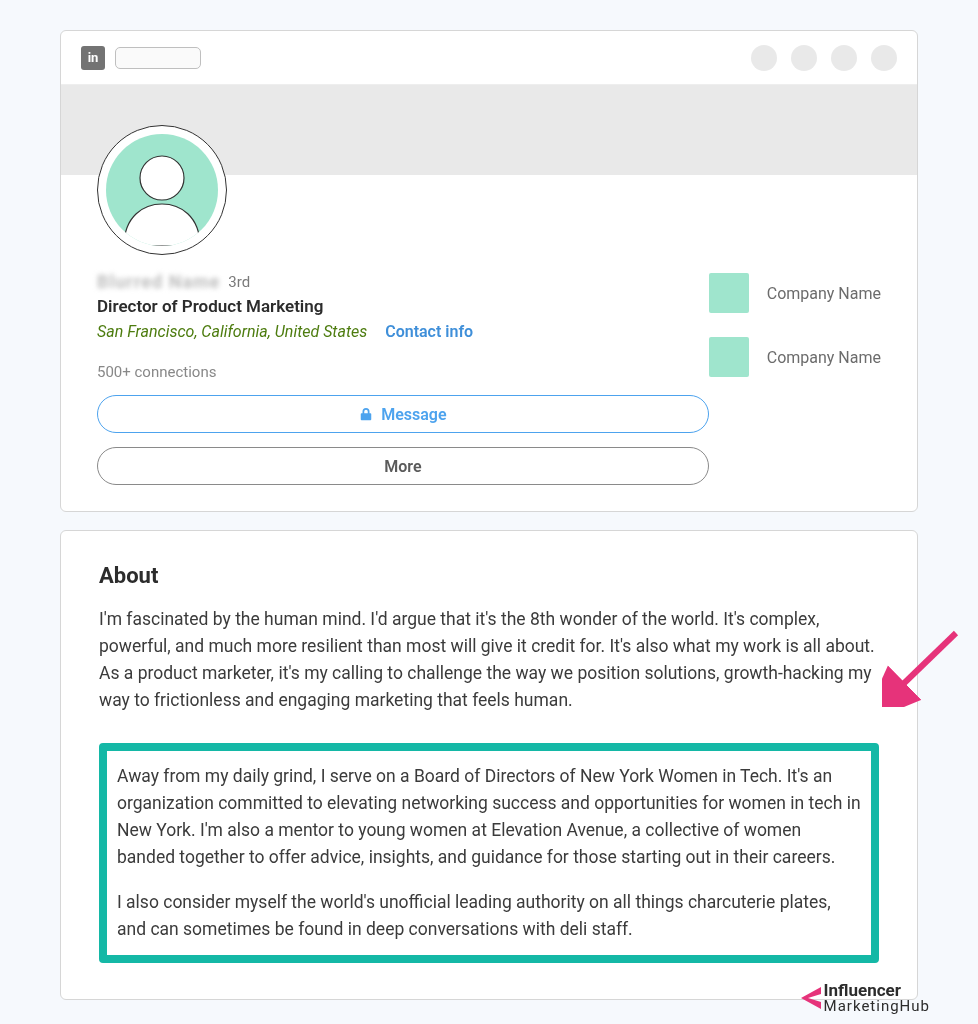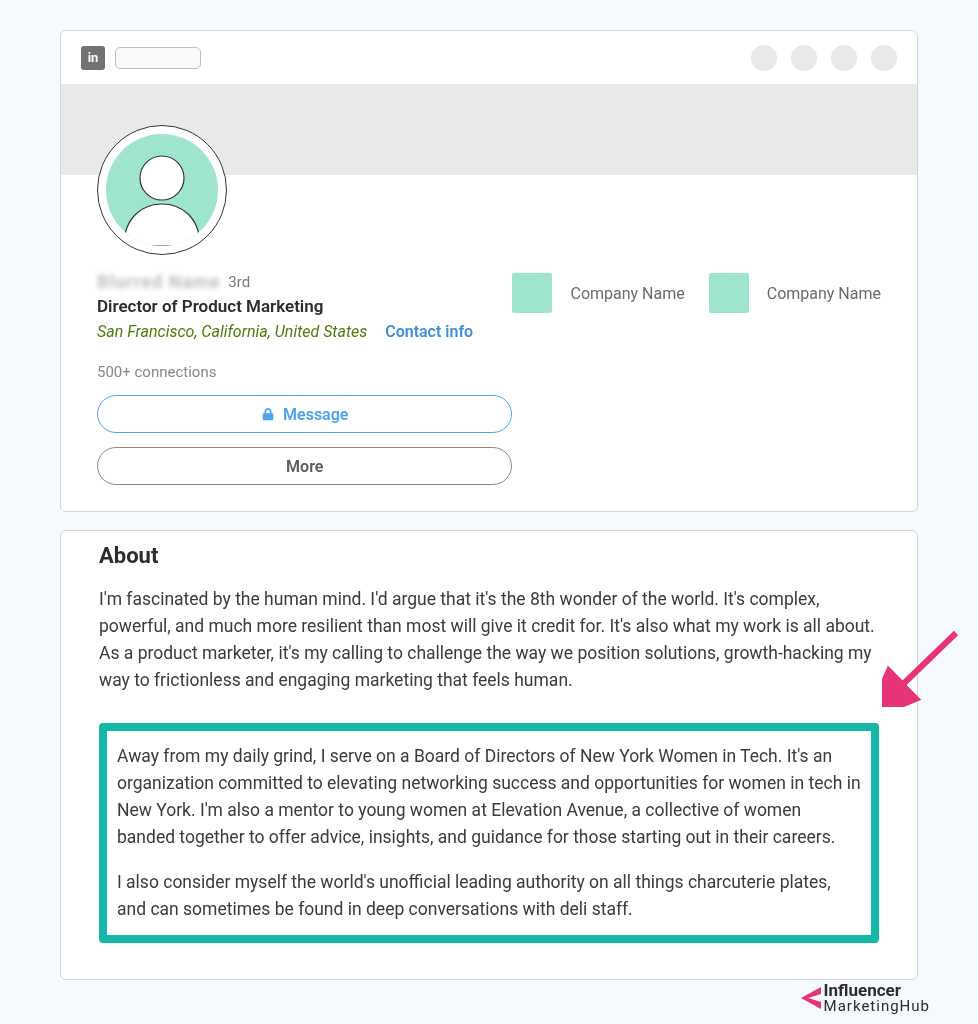--- a/index.html
+++ b/index.html
@@ -92,26 +92,26 @@
     gap:8px; font-size:16px; font-weight:600; padding:0 22px;
     cursor:pointer;
   }
   .btn-primary {
     border:1.5px solid #4da3ee; color:#4da3ee; background:#fff;
   }
   .btn-secondary {
     border:1.5px solid #8a8a8a; color:#5b5b5b; background:#fff;
   }
   .lock-icon { width:14px; height:14px; }
-  .profile-right { display:flex; flex-direction:row; gap:24px; padding-top:8px; }
+  .profile-right { display:flex; flex-direction:column; gap:24px; padding-top:8px; }
   .company-row { display:flex; align-items:center; gap:18px; }
   .company-logo { width:40px; height:40px; background:#9fe5cd; border-radius:2px; }
   .company-name { color:#6c6c6c; font-size:16px; }
   
-  .about-card { padding: 12px 38px 36px 38px; }
+  .about-card { padding: 32px 38px 36px 38px; }
   .about-title { font-size:22px; font-weight:700; color:#2c2c2c; margin-bottom:18px; }
   .about-text { font-size:17.5px; color:#3b3b3b; line-height:1.55; }
   .highlight-box {
     border:8px solid #14b8a6;
     border-radius:4px;
     padding:12px 10px;
     margin-top:28px;
   }
   .highlight-box p + p { margin-top:18px; }
   .arrow {

